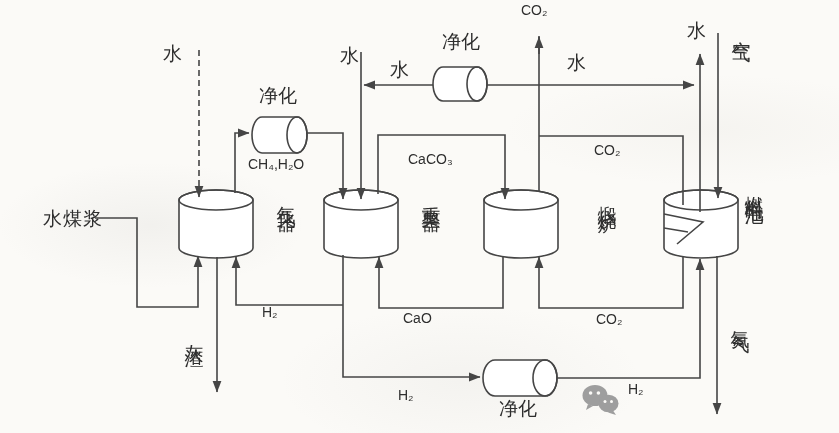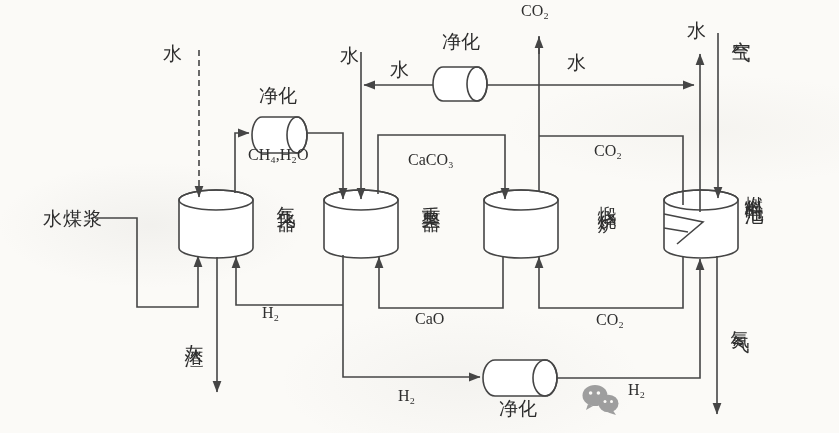--- a/index.html
+++ b/index.html
@@ -3,21 +3,21 @@
 <meta charset="utf-8">
 <style>
   html,body{margin:0;padding:0;}
   body{
     width:839px;height:433px;position:relative;overflow:hidden;
     background:#fbfaf7;
     font-family:"Liberation Serif","DejaVu Serif",serif;
   }
   #stage{position:absolute;inset:0;}
   .tex{position:absolute;color:#2e2e2e;font-size:19px;line-height:1.05;white-space:nowrap;}
-  .formula{font-family:Liberation Serif, serif;font-size:16px;}
+  .formula{font-family:Liberation Sans, sans-serif;font-size:14px;}
   .vert{writing-mode:vertical-rl;text-orientation:upright;letter-spacing:4px;}
   .wm-text{
     position:absolute;color:#a5a5a5;font-size:25px;letter-spacing:2px;
     font-family:"Liberation Serif","DejaVu Serif",serif;
   }
   .shade{position:absolute;inset:0;pointer-events:none;
     background:
       radial-gradient(220px 90px at 18% 52%, rgba(160,160,155,0.10), rgba(160,160,155,0) 70%),
       radial-gradient(260px 110px at 55% 88%, rgba(160,160,155,0.08), rgba(160,160,155,0) 70%),
       radial-gradient(300px 80px at 85% 30%, rgba(170,165,150,0.07), rgba(170,165,150,0) 70%);
@@ -107,39 +107,39 @@
       <path d="M557,378 H700 V259" marker-end="url(#arw)"></path>
 
       <path d="M217,257 V392" marker-end="url(#arw)"></path>
       <path d="M717,256 V414" marker-end="url(#arw)"></path>
     </g>
   </svg>
 
   <div class="tex" style="left:163px;top:44px">水</div>
   <div class="tex" style="left:43px;top:209px;letter-spacing:1px">水煤浆</div>
   <div class="tex" style="left:259px;top:86px">净化</div>
-  <div class="tex formula" style="left:248px;top:147px">CH₄,H₂O</div>
+  <div class="tex formula" style="left:248px;top:157px">CH₄,H₂O</div>
   <div class="tex vert" style="left:276px;top:191px">气化器</div>
 
   <div class="tex" style="left:340px;top:46px">水</div>
   <div class="tex" style="left:390px;top:60px">水</div>
   <div class="tex" style="left:442px;top:32px">净化</div>
   <div class="tex formula" style="left:521px;top:3px">CO₂</div>
   <div class="tex" style="left:567px;top:53px">水</div>
   <div class="tex" style="left:687px;top:21px">水</div>
   <div class="tex vert" style="left:731px;top:25px">空气</div>
 
   <div class="tex formula" style="left:408px;top:152px">CaCO₃</div>
   <div class="tex formula" style="left:594px;top:143px">CO₂</div>
   <div class="tex vert" style="left:421px;top:191px">重整器</div>
   <div class="tex vert" style="left:597px;top:191px">煅烧炉</div>
   <div class="tex vert" style="left:744px;top:181px;letter-spacing:3px">燃料电池</div>
 
   <div class="tex formula" style="left:262px;top:305px">H₂</div>
-  <div class="tex formula" style="left:415px;top:311px">CaO</div>
+  <div class="tex formula" style="left:403px;top:311px">CaO</div>
   <div class="tex formula" style="left:596px;top:312px">CO₂</div>
   <div class="tex vert" style="left:184px;top:329px">灰渣</div>
   <div class="tex vert" style="left:730px;top:316px">氮气</div>
 
   <div class="tex formula" style="left:398px;top:388px">H₂</div>
   <div class="tex" style="left:499px;top:399px">净化</div>
   <div class="tex formula" style="left:628px;top:382px">H₂</div>
 
   <svg width="38" height="32" viewBox="0 0 38 32" style="left:582px;top:384px">
     <g fill="#9e9e9e">

